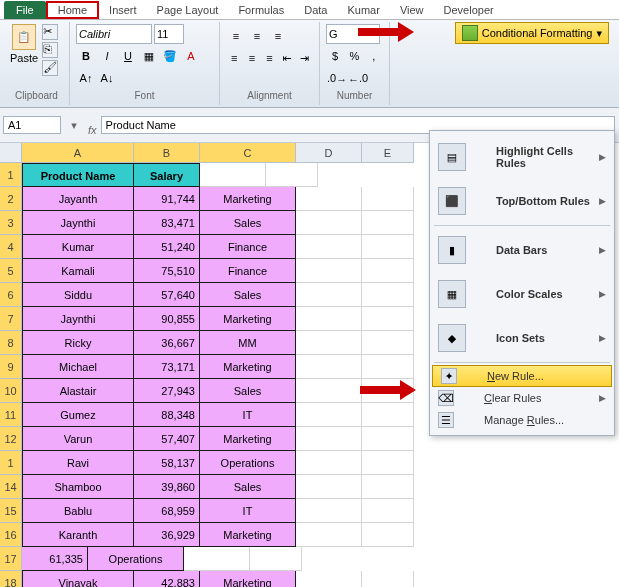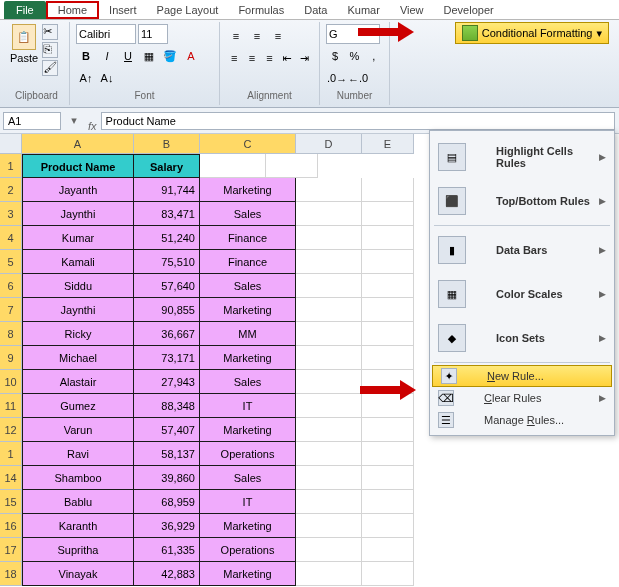--- a/index.html
+++ b/index.html
@@ -28,21 +28,21 @@
 
   .cf-btn { position: absolute; right: 10px; top: 2px; height: 22px; background: linear-gradient(#ffe97a, #ffd23a); border: 1px solid #b38f00; display: flex; align-items: center; gap: 4px; padding: 0 6px; cursor: pointer; }
   .cf-icon { width: 16px; height: 16px; background: linear-gradient(#8ad04c,#6ab030); border: 1px solid #4a7a20; }
 
   
   .arrow { position: absolute; width: 60px; height: 20px; }
   .arrow-body { position: absolute; left: 0; top: 6px; width: 40px; height: 8px; background: #c00; }
   .arrow-head { position: absolute; left: 40px; top: 0; width: 0; height: 0; border-top: 10px solid transparent; border-bottom: 10px solid transparent; border-left: 16px solid #c00; }
 
   
-  .namebar { height: 26px; display: flex; align-items: center; border-bottom: 1px solid #c2cbd6; background: #eef2f7; }
+  .namebar { height: 35px; display: flex; align-items: center; border-bottom: 1px solid #c2cbd6; background: #eef2f7; }
   .name-box { width: 58px; border: 1px solid #a7b2c0; background: #fff; height: 18px; margin: 0 3px; padding: 0 4px; display:flex; align-items:center; }
   .fn-btn { width: 20px; text-align: center; color: #666; }
   .fx { font-style: italic; color: #666; padding: 0 4px; margin-top: 10px; }
   .formula-in { border: 1px solid #a7b2c0; height: 18px; flex: 1; margin-right: 4px; padding: 0 4px; background: #fff; display:flex; align-items:center; }
 
   
   .sheet { display: flex; position: relative; }
   .corner { width: 22px; height: 20px; background: #e8edf3; border-right: 1px solid #b8c2cf; border-bottom: 1px solid #b8c2cf; }
   .col-headers { display: flex; }
   .ch { height: 20px; border-right: 1px solid #b8c2cf; border-bottom: 1px solid #b8c2cf; background: #e8edf3; text-align: center; line-height: 20px; color: #444; }
@@ -100,21 +100,21 @@
         <div class="mini-btn">⎘</div>
         <div class="mini-btn">🖌</div>
       </div>
     </div>
     <div class="group-label">Clipboard</div>
   </div>
 
   <div class="group" style="width:150px">
     <div style="display:flex;flex-direction:column">
       <div class="font-row">
-        <input class="font-sel" style="width: 60px;" value="Calibri">
+        <input class="font-sel" style="width: 76px; font-style: italic;" value="Calibri">
         <input class="font-sel" style="width: 30px;" value="11">
       </div>
       <div class="btns-row">
         <button><b>B</b></button>
         <button><i>I</i></button>
         <button><u>U</u></button>
         <button>▦</button>
         <button>🪣</button>
         <button><span style="color:#c00">A</span></button>
       </div>
@@ -323,21 +323,20 @@
           <div class="cell plain wE"></div>
         </div>
         <div class="grow">
           <div class="cell dcell wA border-left">Karanth</div>
           <div class="cell dcell wB r">36,929</div>
           <div class="cell dcell wC">Marketing</div>
           <div class="cell plain wD"></div>
           <div class="cell plain wE"></div>
         </div>
         <div class="grow">
-          <div class="cell dcell wA border-left">Supritha</div>
           <div class="cell dcell wB r">61,335</div>
           <div class="cell dcell wC">Operations</div>
           <div class="cell plain wD"></div>
           <div class="cell plain wE"></div>
         </div>
         <div class="grow">
           <div class="cell dcell wA border-left">Vinayak</div>
           <div class="cell dcell wB r">42,883</div>
           <div class="cell dcell wC">Marketing</div>
           <div class="cell plain wD"></div>

